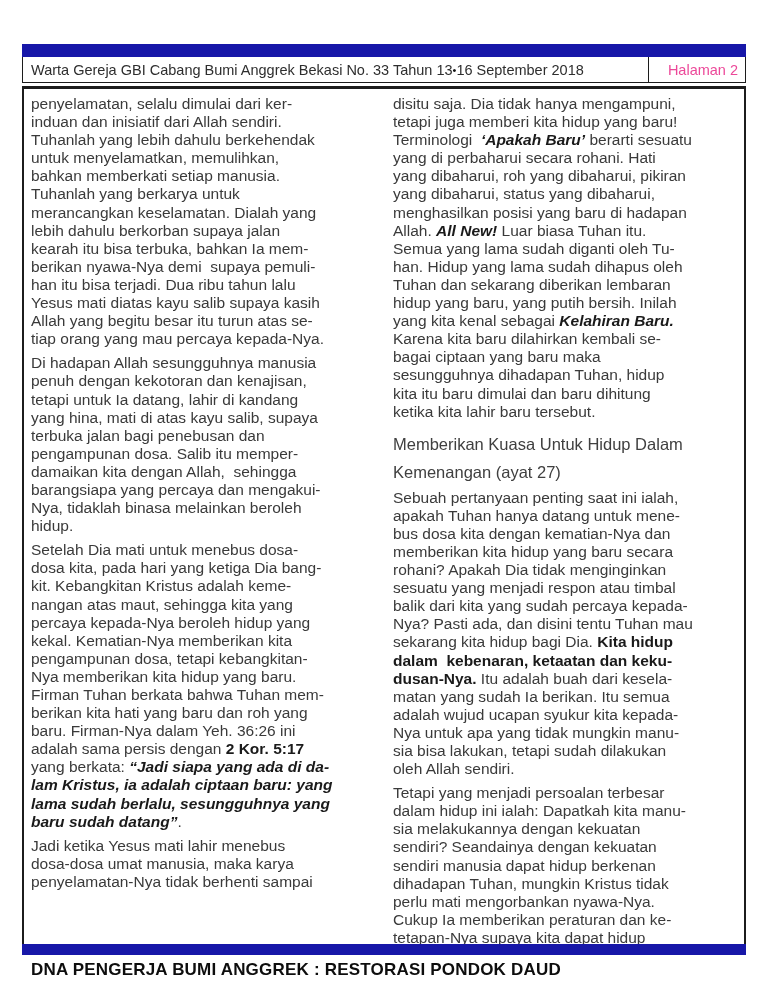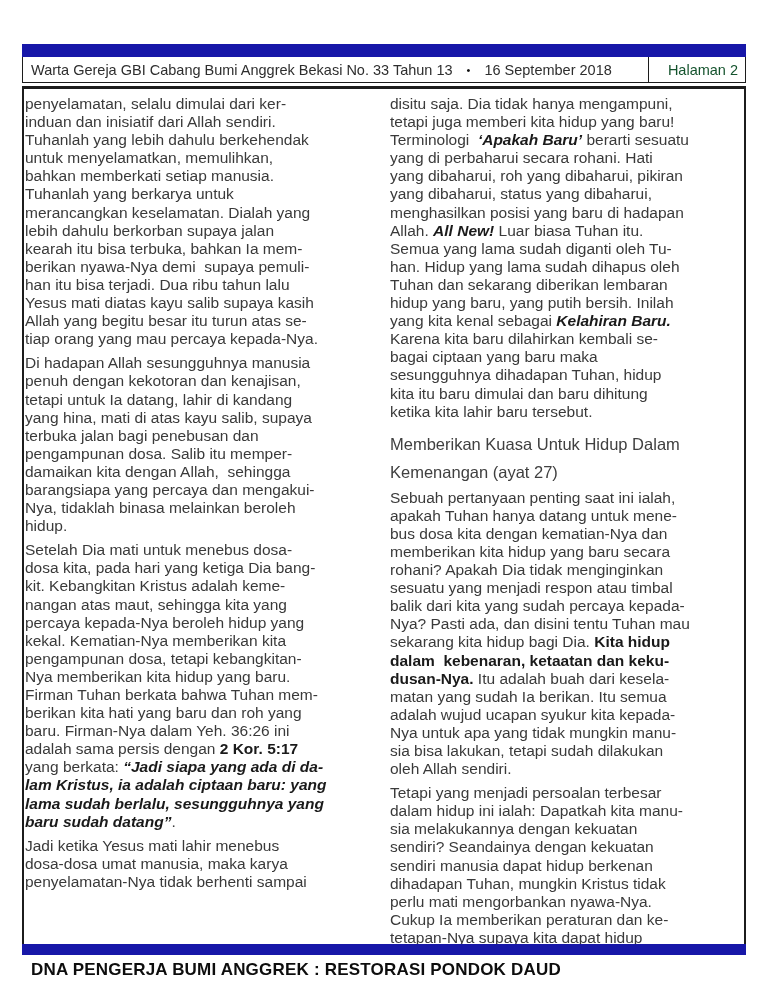--- a/index.html
+++ b/index.html
@@ -28,50 +28,49 @@
     align-items: stretch;
     border: 1px solid var(--line, #1c1c1c);
     border-top: none;
     height: 26px;
     box-sizing: border-box;
   }
   .header-main {
     flex: 1;
     display: flex;
     align-items: center;
-    gap: 14px;
     padding: 0 8px;
     font-size: 14.5px;
     color: #2e2e2e;
     white-space: nowrap;
     overflow: hidden;
   }
   .header-main .bullet { font-size: 11px; color: #111; }
   .header-page {
     width: 97px;
     box-sizing: border-box;
     border-left: 1px solid var(--line, #1c1c1c);
     display: flex;
     align-items: center;
     justify-content: flex-end;
     padding: 0 7px;
     font-size: 14.5px;
-    color: #14532d;
+    color: #ec4899;
   }
   .body-box {
     margin-top: 3px;
     box-sizing: border-box;
     height: 858px;
     overflow: hidden;
     border-top: 3px solid var(--line, #1c1c1c);
     border-left: 2px solid var(--line, #1c1c1c);
     border-right: 2px solid var(--line, #1c1c1c);
     display: flex;
     gap: 17px;
-    padding: 6px 6px 0 1px;
+    padding: 6px 6px 0 7px;
   }
   .col { flex: 1; min-width: 0; }
   .para {
     margin: 0 0 6px 0;
     font-size: 15.5px;
     line-height: 18.1px;
     color: #3a3a3a;
     white-space: pre-wrap;
   }
   .heading {

